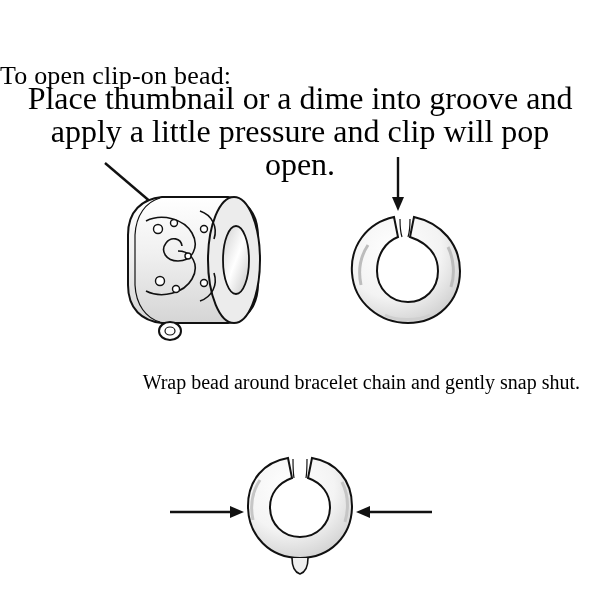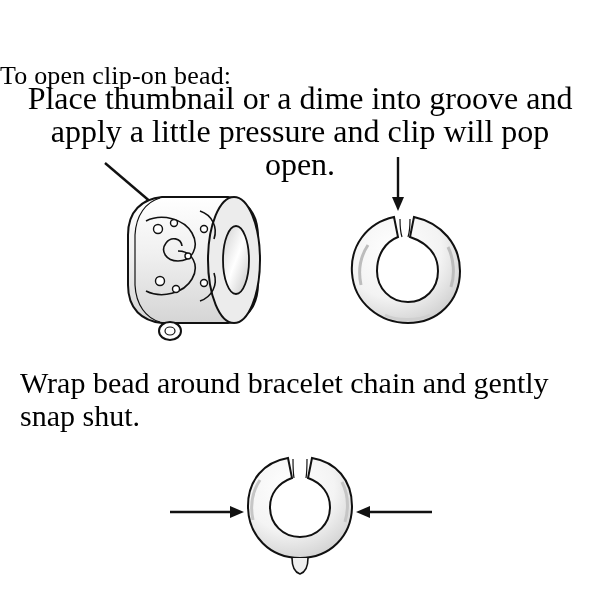--- a/index.html
+++ b/index.html
@@ -34,22 +34,22 @@
     width: 560px;
     text-align: center;
     font-size: 32px;
     line-height: 33px;
   }
   .step2-text {
     position: absolute;
     left: 20px;
     top: 366px;
     width: 560px;
-    text-align: left;
-    font-size: 30px;
+    text-align: right;
+    font-size: 20px;
     line-height: 33px;
   }
   .fig {
     position: absolute;
   }
   #fig-closed-bead { left: 100px; top: 185px; }
   #fig-open-bead   { left: 330px; top: 175px; }
   #fig-wrap-bead   { left: 160px; top: 450px; }
   svg { display: block; overflow: visible; }
 </style>

